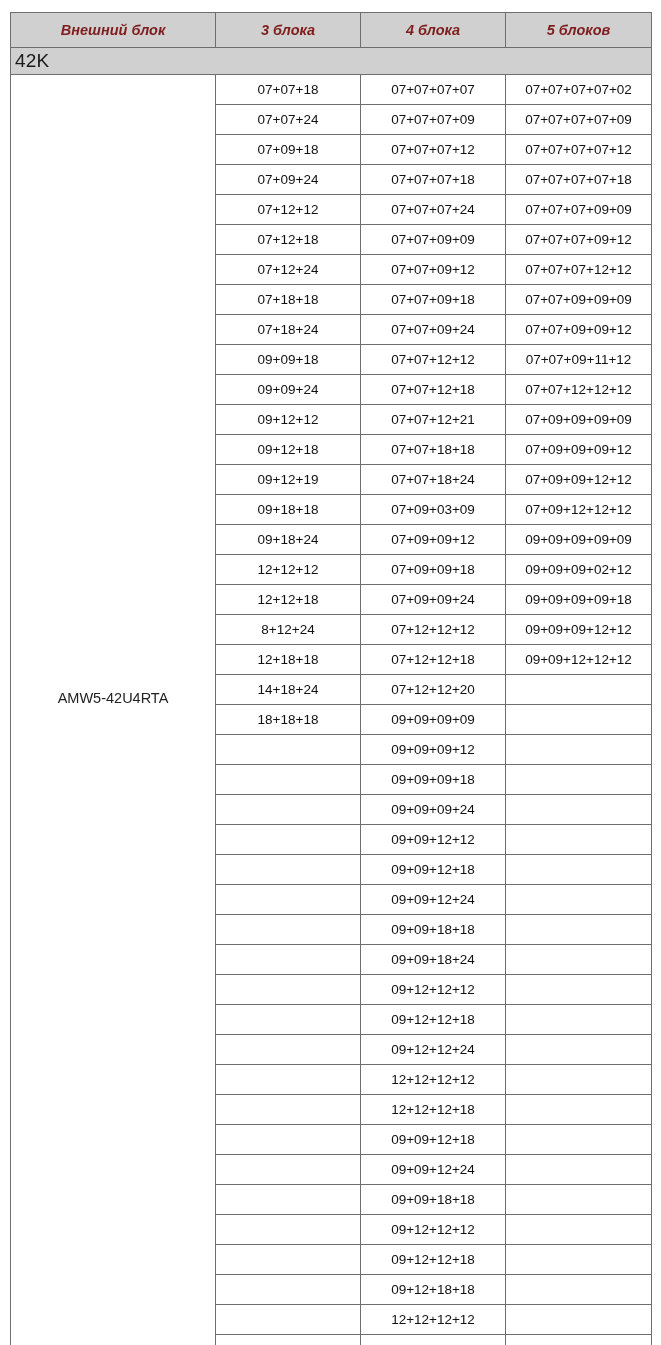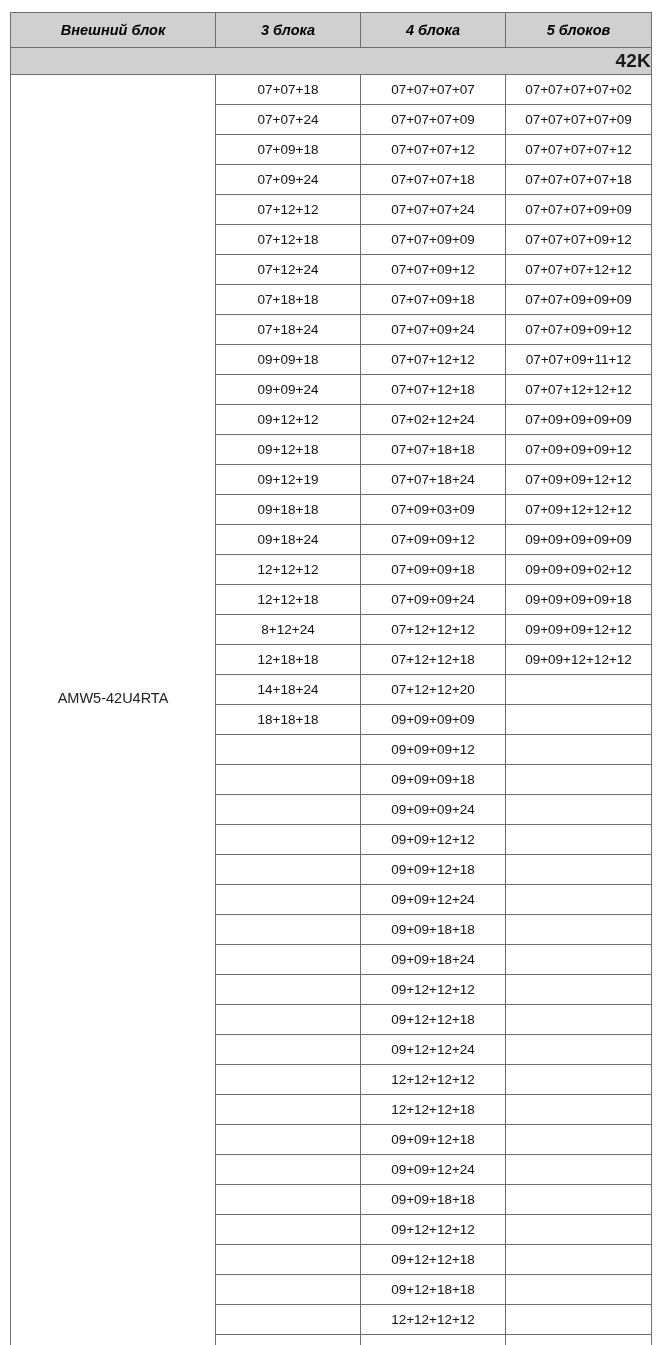--- a/index.html
+++ b/index.html
@@ -34,31 +34,30 @@
   col.c3 { width: 146px; }
 
   thead th {
     background: #d0d0d0;
     height: 34px;
     font-style: italic;
     font-weight: bold;
     font-size: 14.5px;
     text-align: center;
     vertical-align: middle;
-    color: #000000;
+    color: #7f1d1d;
   }
   tr.group-row td {
     background: #d0d0d0;
     height: 26px;
-    font-weight: bold;
+    font-weight: normal;
     font-size: 19px;
     padding-left: 4px;
     vertical-align: middle;
     letter-spacing: 0.2px;
-    text-align: right;
   }
   td.model-cell {
     text-align: center;
     vertical-align: middle;
     font-size: 14.5px;
     color: #222;
     background: #ffffff;
   }
   td.combo-cell {
     height: 29px;
@@ -148,21 +147,21 @@
           <td class="combo-cell">07+07+12+12</td>
           <td class="combo-cell">07+07+09+11+12</td>
         </tr>
         <tr>
           <td class="combo-cell">09+09+24</td>
           <td class="combo-cell">07+07+12+18</td>
           <td class="combo-cell">07+07+12+12+12</td>
         </tr>
         <tr>
           <td class="combo-cell">09+12+12</td>
-          <td class="combo-cell">07+02+12+24</td>
+          <td class="combo-cell">07+07+12+21</td>
           <td class="combo-cell">07+09+09+09+09</td>
         </tr>
         <tr>
           <td class="combo-cell">09+12+18</td>
           <td class="combo-cell">07+07+18+18</td>
           <td class="combo-cell">07+09+09+09+12</td>
         </tr>
         <tr>
           <td class="combo-cell">09+12+19</td>
           <td class="combo-cell">07+07+18+24</td>

